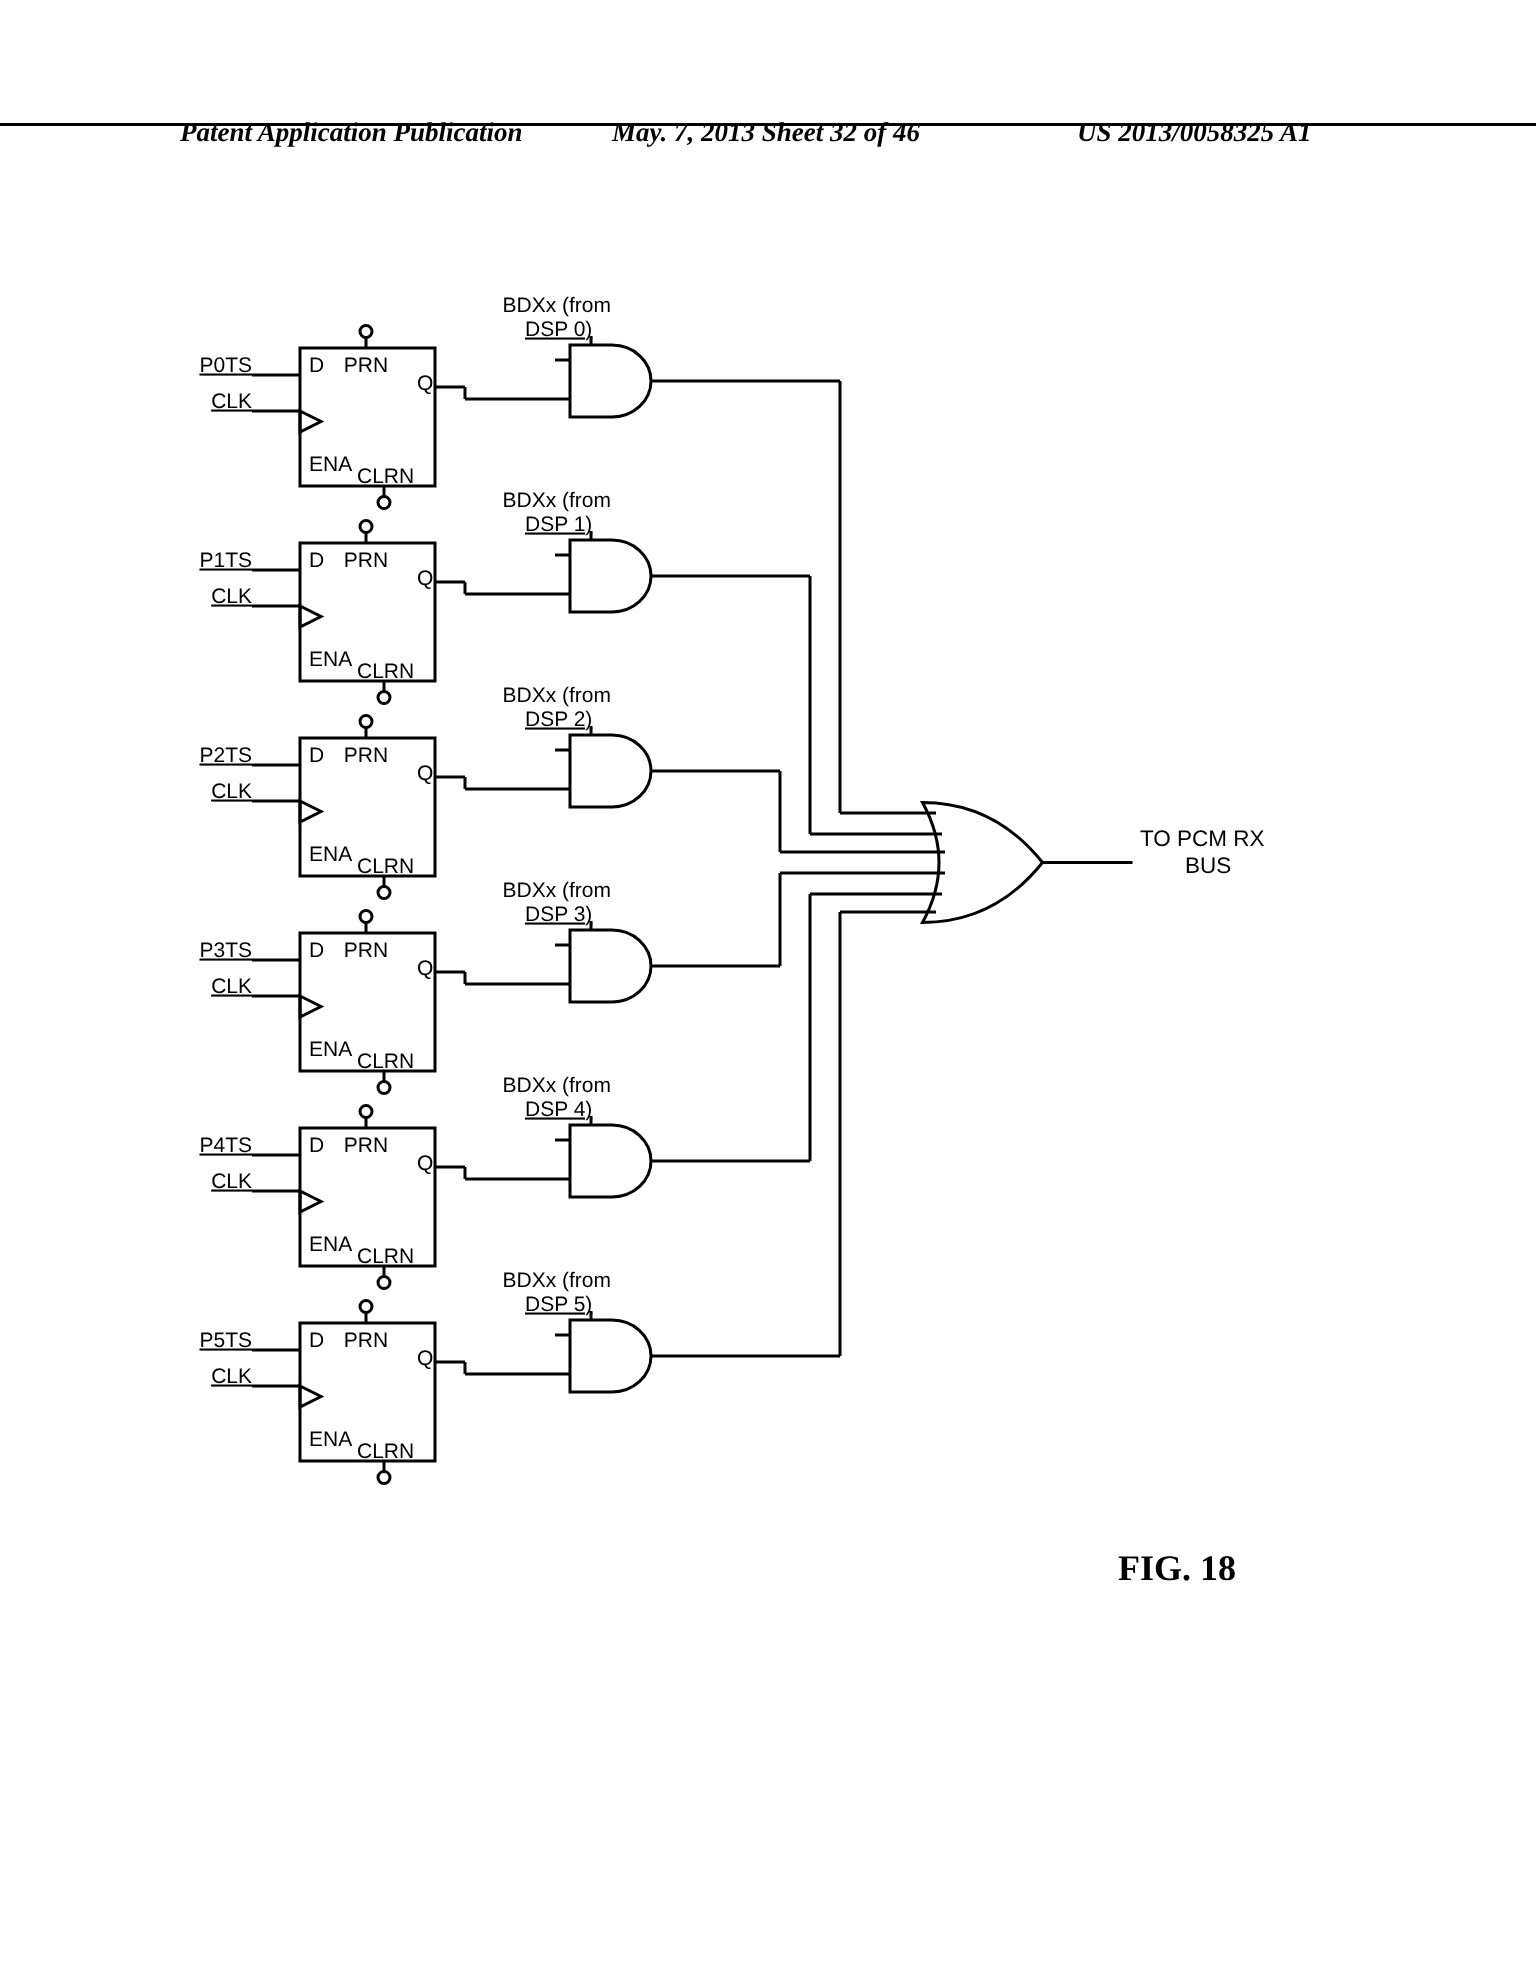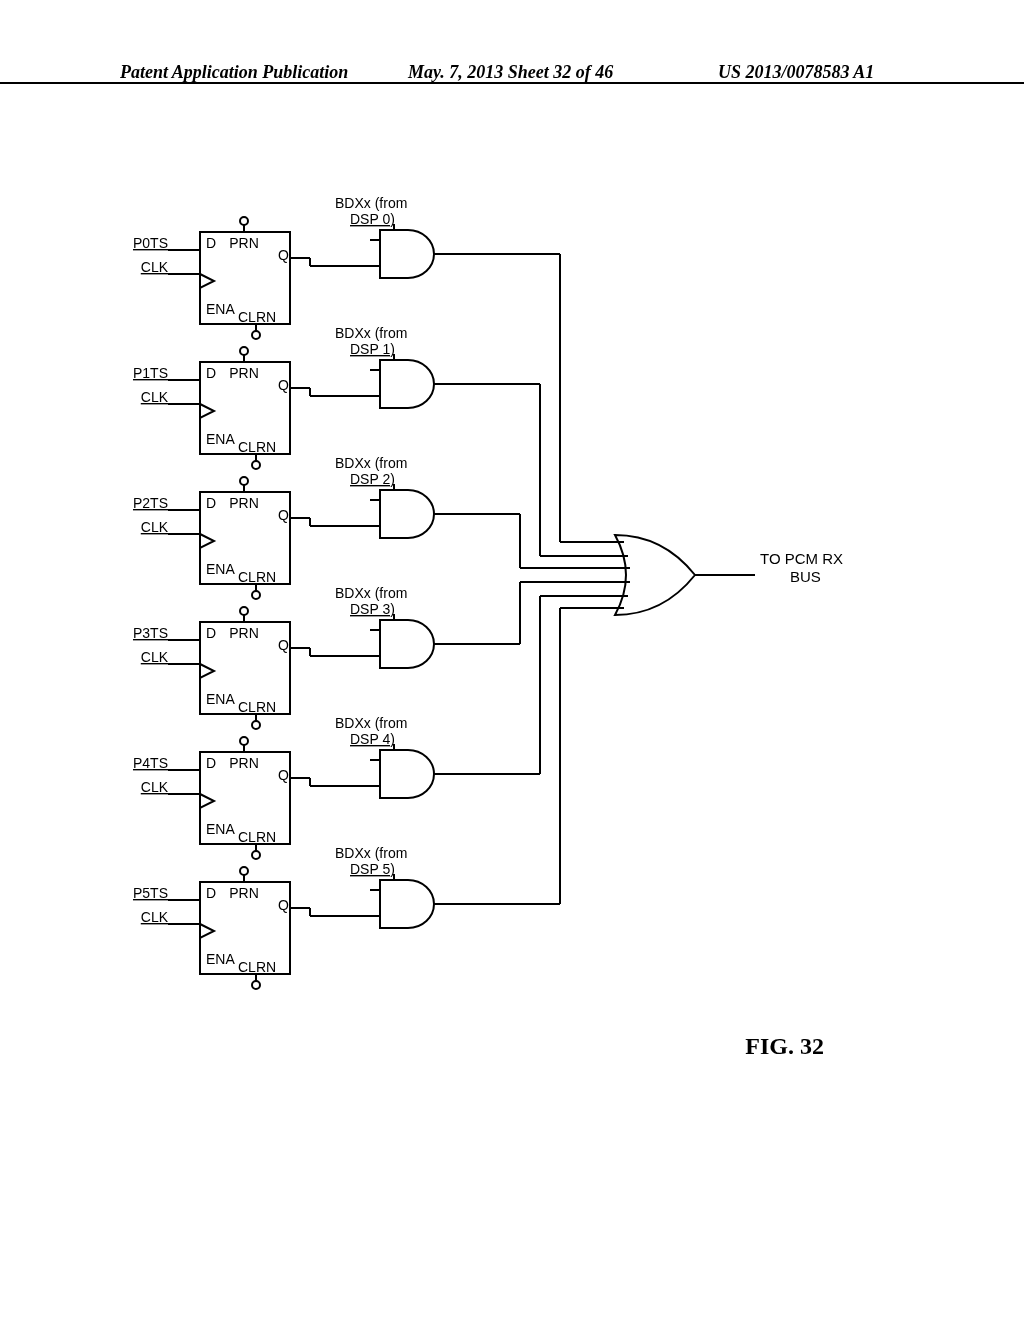--- a/index.html
+++ b/index.html
@@ -1,38 +1,38 @@
 <!DOCTYPE html>
 <html><head>
 <meta charset="utf-8">
 <style>
   body { margin: 0; background: #fff; font-family: "Times New Roman", serif; }
   .page { width: 1024px; height: 1320px; position: relative; }
   .header { position: absolute; top: 82px; left: 0; width: 100%; border-top: 2px solid #000; }
-  .hdr-text { position: absolute; top: 62px; font-size: 18px; font-weight: bold; font-style: italic; }
+  .hdr-text { position: absolute; top: 78px; font-size: 18px; font-weight: bold; font-style: italic; }
   .hdr-left { left: 120px; }
   .hdr-mid { left: 408px; }
   .hdr-right { left: 718px; }
   .diagram { position: absolute; top: 180px; left: 0; width: 1024px; height: 900px; }
   svg { font-family: Arial, sans-serif; }
   .wire { stroke: #000; stroke-width: 2; fill: none; }
   .box { stroke: #000; stroke-width: 2; fill: #fff; }
   .lbl { font-size: 14px; }
   .input-lbl { font-size: 14px; text-decoration: underline; }
   .bdxx { font-size: 14px; }
   .out-lbl { font-size: 15px; }
   .fig-lbl { position: absolute; bottom: 260px; right: 200px; font-size: 24px; font-weight: bold; font-family:"Times New Roman",serif; }
 </style>
 </head>
 <body>
 
 <div class="page">
   <div class="hdr-text hdr-left">Patent Application Publication</div>
   <div class="hdr-text hdr-mid">May. 7, 2013  Sheet 32 of 46</div>
-  <div class="hdr-text hdr-right">US 2013/0078583 A1</div>
+  <div class="hdr-text hdr-right">US 2013/0058325 A1</div>
   <div class="header"></div>
 
   <div class="diagram">
     <svg width="1024" height="900" viewBox="0 0 1024 900">
       <defs>
 
         <g id="ff">
           <rect class="box" x="0" y="0" width="90" height="92"></rect>
           <text class="lbl" x="6" y="16">D</text>
           <text class="lbl" x="44" y="16" text-anchor="middle">PRN</text>
@@ -178,14 +178,14 @@
         <line class="wire" x1="310" y1="736" x2="380" y2="736"></line>
         <line class="wire" x1="370" y1="710" x2="380" y2="710"></line>
         <line class="wire" x1="434" y1="724" x2="560" y2="724"></line>
         <line class="wire" x1="560" y1="724" x2="560" y2="428"></line>
         <line class="wire" x1="560" y1="428" x2="624" y2="428"></line>
       </g>
 
     </svg>
   </div>
 
-  <div class="fig-lbl">FIG. 32</div>
+  <div class="fig-lbl">FIG. 18</div>
 </div>
 
 </body></html>

